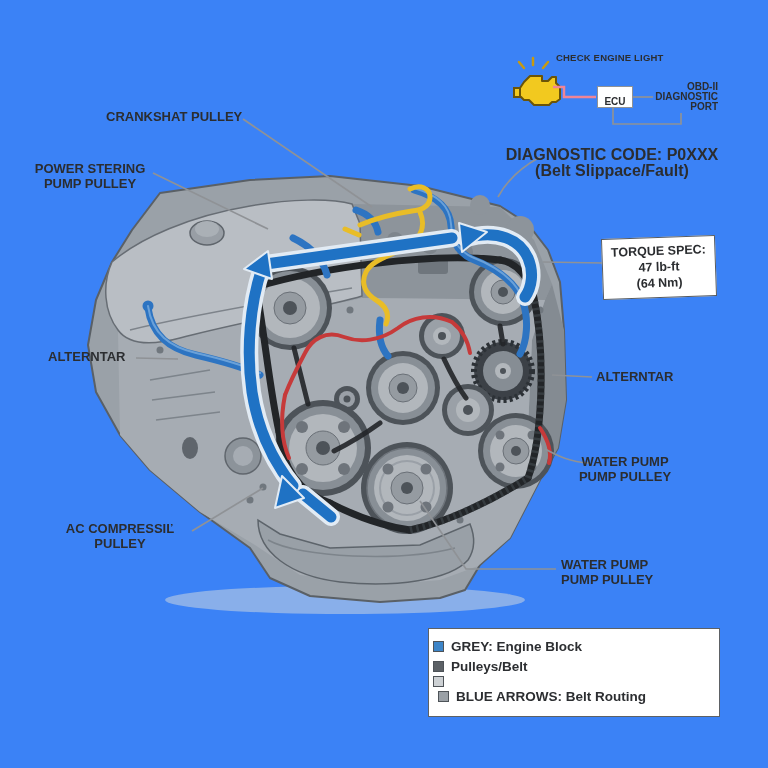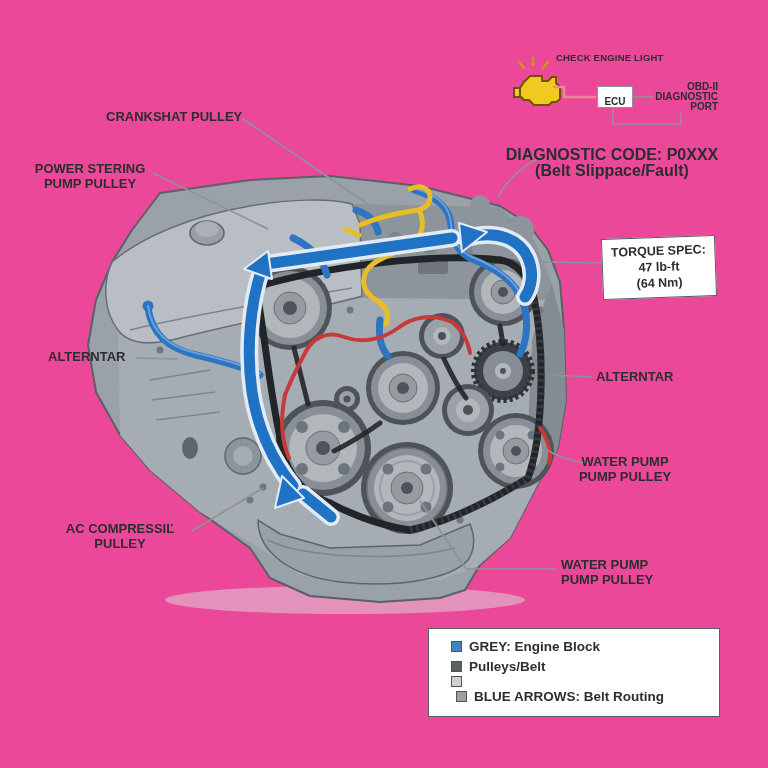--- a/index.html
+++ b/index.html
@@ -1,18 +1,18 @@
 <!DOCTYPE html>
 <html style="--engine-block: #9aa1a8; --engine-front: #a6acb3; --valve-cover: #b9bec4; --belt: #222528; --hose-blue: #2d74c2; --arrow-blue: #1f72c4; --wire-red: #c63a3a; --wire-yellow: #e9bd27; --check-engine-yellow: #f2c91f; --ecu-wire-pink: #ef8596; --leader-grey: #8f9296;"><head>
 <meta charset="utf-8">
 <style>
   html,body{margin:0;padding:0;background:#ffffff;}
   #stage{
     position:relative;width:768px;height:768px;overflow:hidden;
-    background:#ec4899;
+    background:#3b82f6;
     font-family:"Liberation Sans", sans-serif;
   }
   svg{position:absolute;left:0;top:0;}
   .lbl{
     position:absolute;font-weight:bold;color:#2b2d30;
     white-space:pre-line;font-size:13px;line-height:15px;
   }
   .lbl.center{text-align:center;}
   .lbl.small{font-size:9.5px;letter-spacing:.2px;line-height:11px;}
   .lbl.tiny{font-size:10px;line-height:10px;text-align:right;}
@@ -26,21 +26,21 @@
   #torque-box{
     position:absolute;left:602px;top:237px;width:114px;
     background:#fff;border:1.5px solid #565b61;box-sizing:border-box;
     padding:5px 2px 6px;text-align:center;
     font-size:12.5px;line-height:16px;font-weight:bold;color:#2b2d30;
     transform:rotate(-2deg);
   }
   #legend{
     position:absolute;left:428px;top:628px;width:292px;box-sizing:border-box;
     background:#fff;border:1.5px solid #5d6165;
-    padding:8px 22px 9px;
+    padding:8px 4px 9px;
   }
   .legend-row{display:flex;align-items:center;gap:7px;
     font-size:13.5px;line-height:19.5px;font-weight:bold;color:#2c2e31;}
   .legend-row.indent{padding-left:5px;}
   .swatch{width:11px;height:11px;flex:0 0 auto;border:1px solid #4e5358;box-sizing:border-box;}
   
   .belt{stroke:var(--belt);fill:none;stroke-width:7;stroke-linecap:round;}
   .belt-thin{stroke:var(--belt);fill:none;stroke-width:5;stroke-linecap:round;opacity:.9;}
   .belt-rib{stroke:#41464c;fill:none;stroke-width:7;stroke-linecap:butt;stroke-dasharray:2.5 4;opacity:.65;}
   .hose{stroke:var(--hose-blue);fill:none;stroke-width:7;stroke-linecap:round;}

